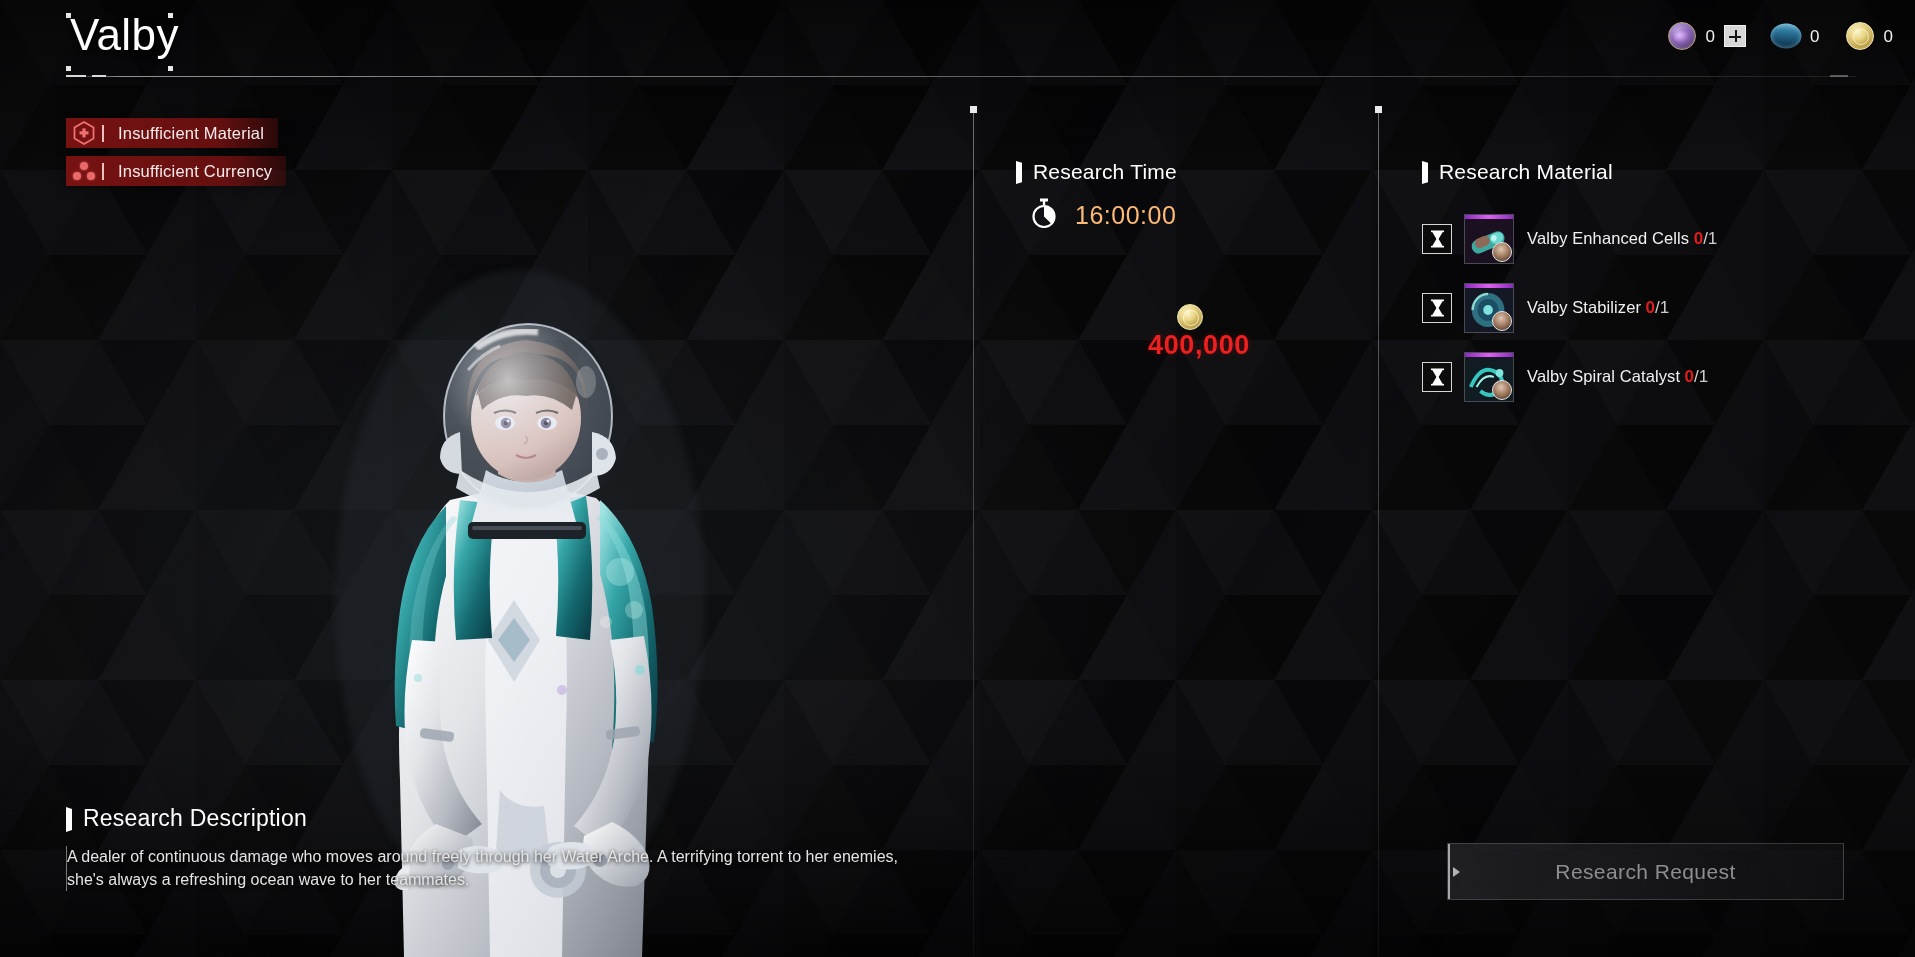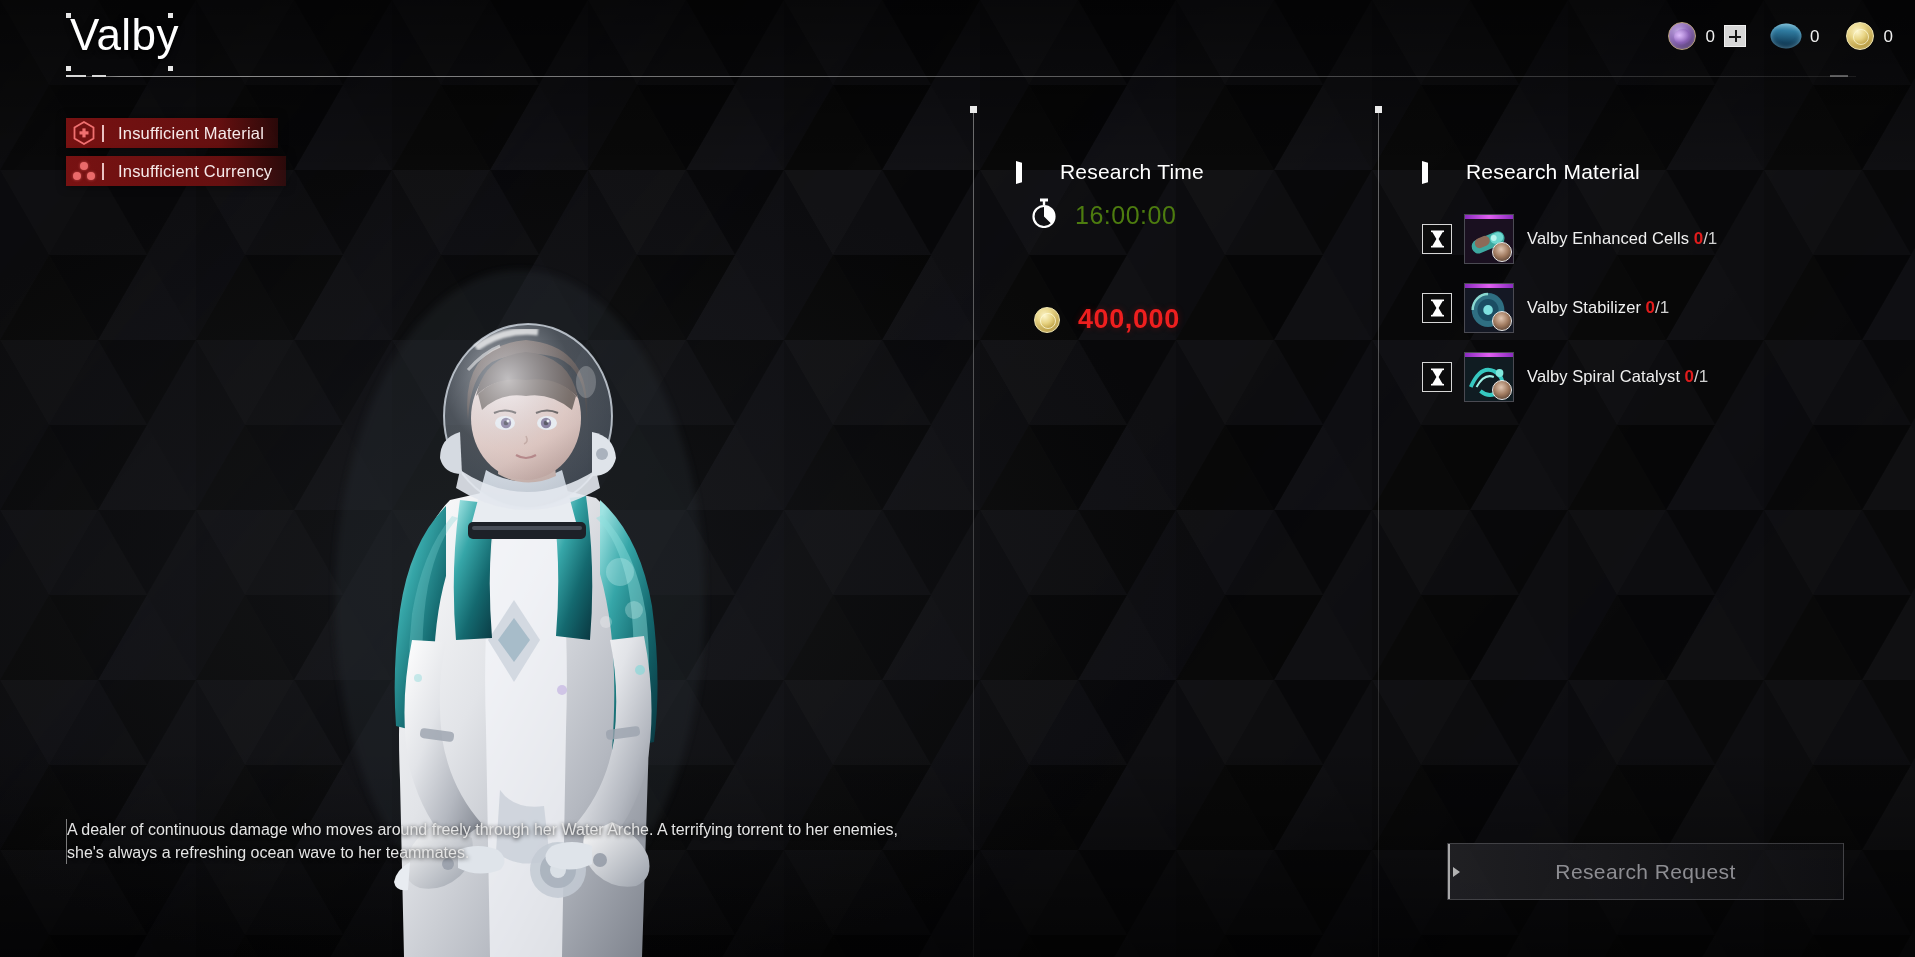--- a/index.html
+++ b/index.html
@@ -115,33 +115,33 @@
   .vdiv { position:absolute; width:1px; background:linear-gradient(to bottom, rgba(190,190,190,0.55) 0%, rgba(140,140,140,0.35) 55%, rgba(90,90,90,0.12) 100%); }
   .vdiv .cap { position:absolute; left:-3px; top:-4px; width:7px; height:7px; background:#eaeaea; }
   #vdiv1 { left:973px; top:110px; height:847px; }
   #vdiv2 { left:1378px; top:110px; height:847px; }
 
   
   #charart { position:absolute; left:300px; top:170px; width:470px; height:787px; }
 
   
   #center { position:absolute; left:1016px; top:160px; width:330px; }
-  .sechead { display:flex; align-items:flex-end; margin-bottom:14px;gap:27px; }
+  .sechead { display:flex; align-items:flex-end; margin-bottom:14px; }
   .sechead .bar {
     width:6px; height:23px; background:#ffffff; margin-right:11px;
     clip-path:polygon(0 0, 100% 8%, 100% 92%, 0 100%);
     flex:0 0 auto;
   }
   .sechead .lbl { font-size:21px; color:#ffffff; letter-spacing:0.2px; }
 
   #timerow { display:flex; align-items:center; margin-left:14px; margin-top:6px; }
-  #timerow .tval { font-size:25px; color:#4d7c0f; margin-left:17px; letter-spacing:0.5px; }
+  #timerow .tval { font-size:25px; color:#fdba74; margin-left:17px; letter-spacing:0.5px; }
 
   #costsec { margin-top:72px; }
-  #costrow { display:flex; align-items:center; margin-left:18px; margin-top:8px; }
+  #costrow { display:flex; align-items:center; margin-left:18px; margin-top:8px;flex-direction:column; }
   #costrow .coin {
     width:26px; height:26px; border-radius:50%; position:relative; flex:0 0 auto;
     background:radial-gradient(circle at 40% 33%, #fdf6cd 0%, #e8d484 34%, #b99a3c 66%, #7d6420 100%);
     border:1px solid #f3e9b4;
     box-shadow:inset 0 0 5px rgba(255,250,210,0.55);
   }
   #costrow .coin::after {
     content:""; position:absolute; left:5px; top:5px; width:14px; height:14px;
     border-radius:50%; border:1.5px solid rgba(255,252,220,0.75);
   }
@@ -541,20 +541,24 @@
           <span class="have">0</span><span class="need">/1</span>
         </span>
       </span>
     </div>
 
 
   </div>
 </div>
 
 <div id="desc">
+  <div class="sechead">
+    <span class="bar"></span>
+    <span class="lbl">Research Description</span>
+  </div>
   <div id="descbody">A dealer of continuous damage who moves around freely through her Water Arche. A terrifying torrent to her enemies, she's always a refreshing ocean wave to her teammates.</div>
 </div>
 
 <div id="reqbtn">
   <span class="lbar"></span>
   <span class="arrow"></span>
   <span class="rlabel">Research Request</span>
 </div>
 
 </body></html>

